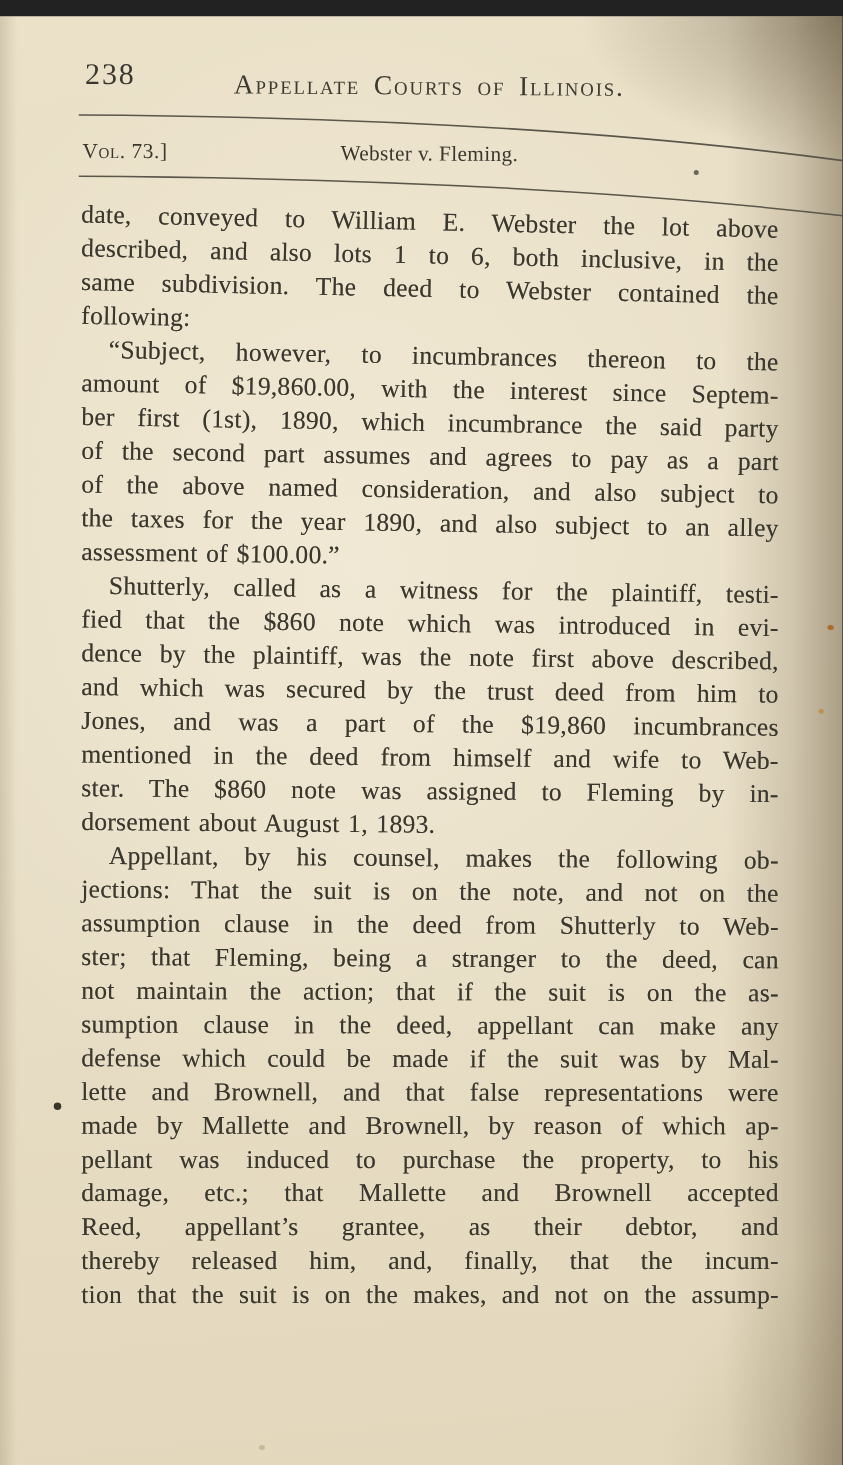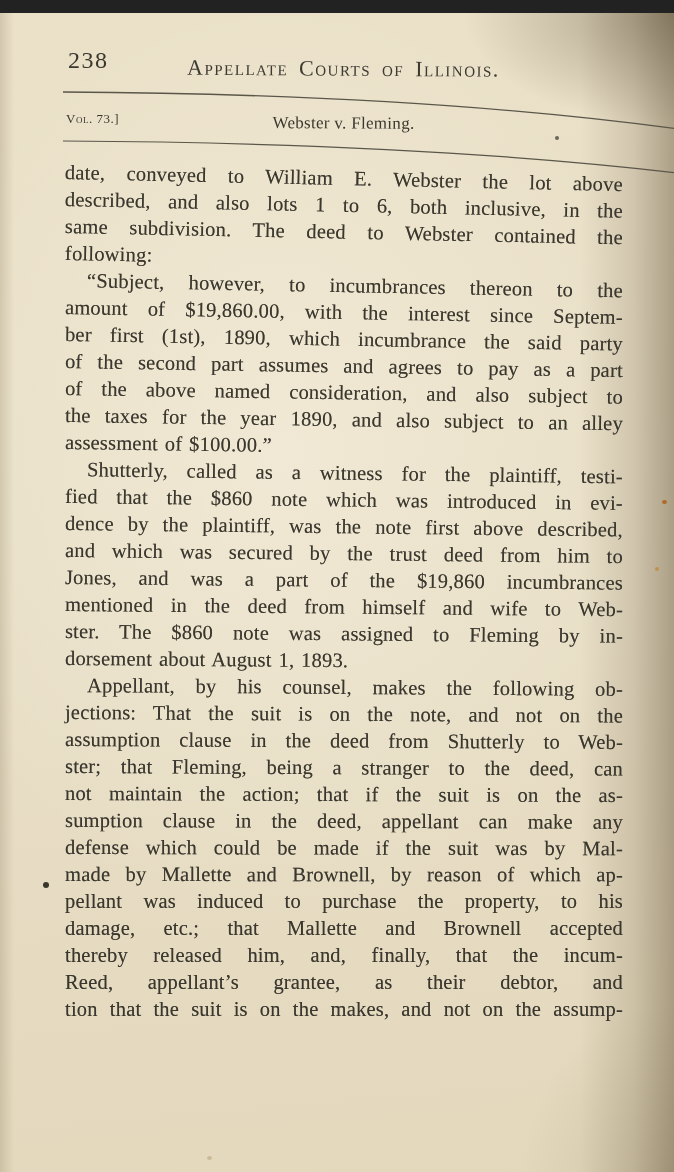--- a/index.html
+++ b/index.html
@@ -25,21 +25,21 @@
   }
   .runhead{
     position:absolute;left:65px;top:41px;width:557px;
     text-align:center;font-variant:small-caps;
     font-size:22px;letter-spacing:1.5px;word-spacing:4px;
     transform:rotate(.35deg);transform-origin:0 50%;
     color:#3d3a31;
   }
   .vollabel{
     position:absolute;left:66px;top:98px;
-    font-variant:small-caps;font-size:13px;letter-spacing:.5px;
+    font-variant:small-caps;font-size:17px;letter-spacing:.5px;
   }
   .casetitle{
     position:absolute;left:65px;top:99px;width:557px;
     text-align:center;font-size:17px;letter-spacing:.3px;
     transform:rotate(.3deg);transform-origin:0 50%;
   }
   .textblock{
     position:absolute;left:65px;top:146px;width:558px;
   }
   .line{
@@ -95,25 +95,26 @@
       <div class="line" style="transform: rotate(0.54deg);">mentioned in the deed from himself and wife to Web-</div>
       <div class="line" style="transform: rotate(0.49deg);">ster.  The $860 note was assigned to Fleming by in-</div>
       <div class="line rag" style="transform: rotate(0.45deg);">dorsement about August 1, 1893.</div>
       <div class="line ind" style="transform: rotate(0.4deg);">Appellant, by his counsel, makes the following ob-</div>
       <div class="line" style="transform: rotate(0.36deg);">jections:  That the suit is on the note, and not on the</div>
       <div class="line" style="transform: rotate(0.31deg);">assumption clause in the deed from Shutterly to Web-</div>
       <div class="line" style="transform: rotate(0.27deg);">ster; that Fleming, being a stranger to the deed, can</div>
       <div class="line" style="transform: rotate(0.22deg);">not maintain the action; that if the suit is on the as-</div>
       <div class="line" style="transform: rotate(0.18deg);">sumption clause in the deed, appellant can make any</div>
       <div class="line" style="transform: rotate(0.13deg);">defense which could be made if the suit was by Mal-</div>
+      <div class="line" style="transform: rotate(0.09deg);">lette and Brownell, and that false representations were</div>
       <div class="line" style="transform: rotate(0.04deg);">made by Mallette and Brownell, by reason of which ap-</div>
       <div class="line" style="transform: rotate(0deg);">pellant was induced to purchase the property, to his</div>
       <div class="line" style="transform: rotate(0deg);">damage, etc.; that Mallette and Brownell accepted</div>
+      <div class="line" style="transform: rotate(0deg);">Reed, appellant’s grantee, as their debtor, and</div>
       <div class="line" style="transform: rotate(0deg);">thereby released him, and, finally, that the incum-</div>
-      <div class="line" style="transform: rotate(0deg);">Reed, appellant’s grantee, as their debtor, and</div>
       <div class="line" style="transform: rotate(0deg);">tion that the suit is on the makes, and not on the assump-</div>
     </div>
 
   <div class="speck s1"></div>
   <div class="speck s2"></div>
   <div class="speck s3"></div>
   <div class="speck s4"></div>
   <div class="speck s5"></div>
 
 </div>

